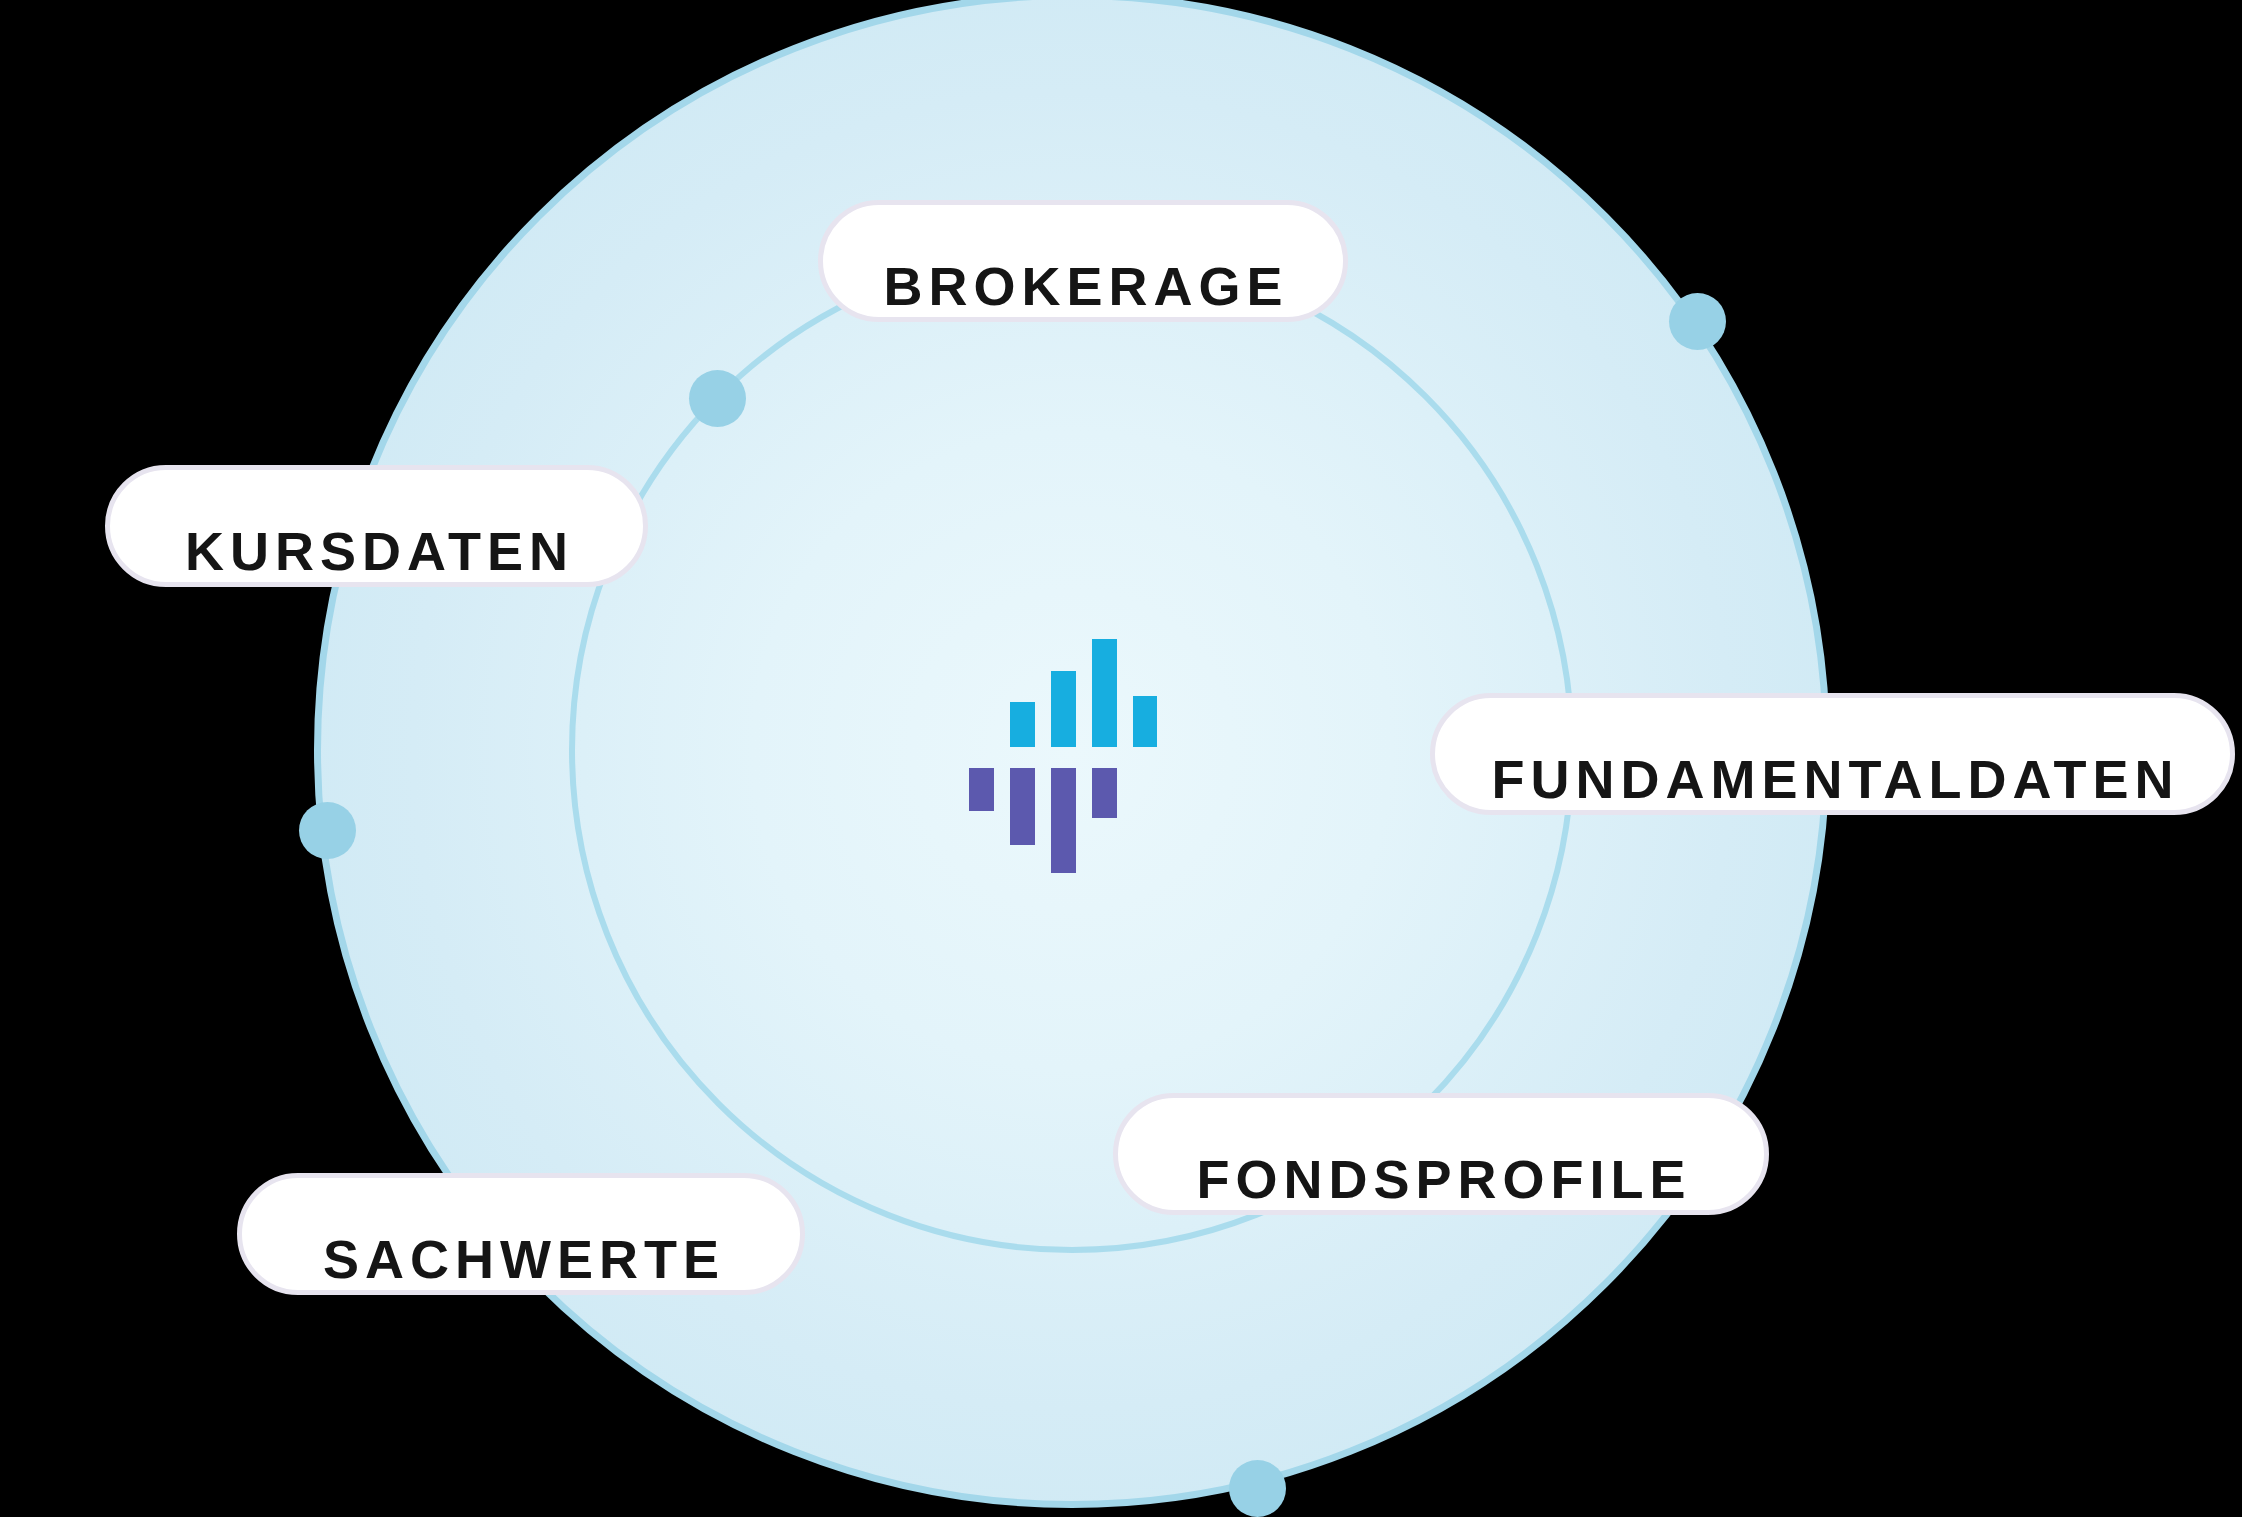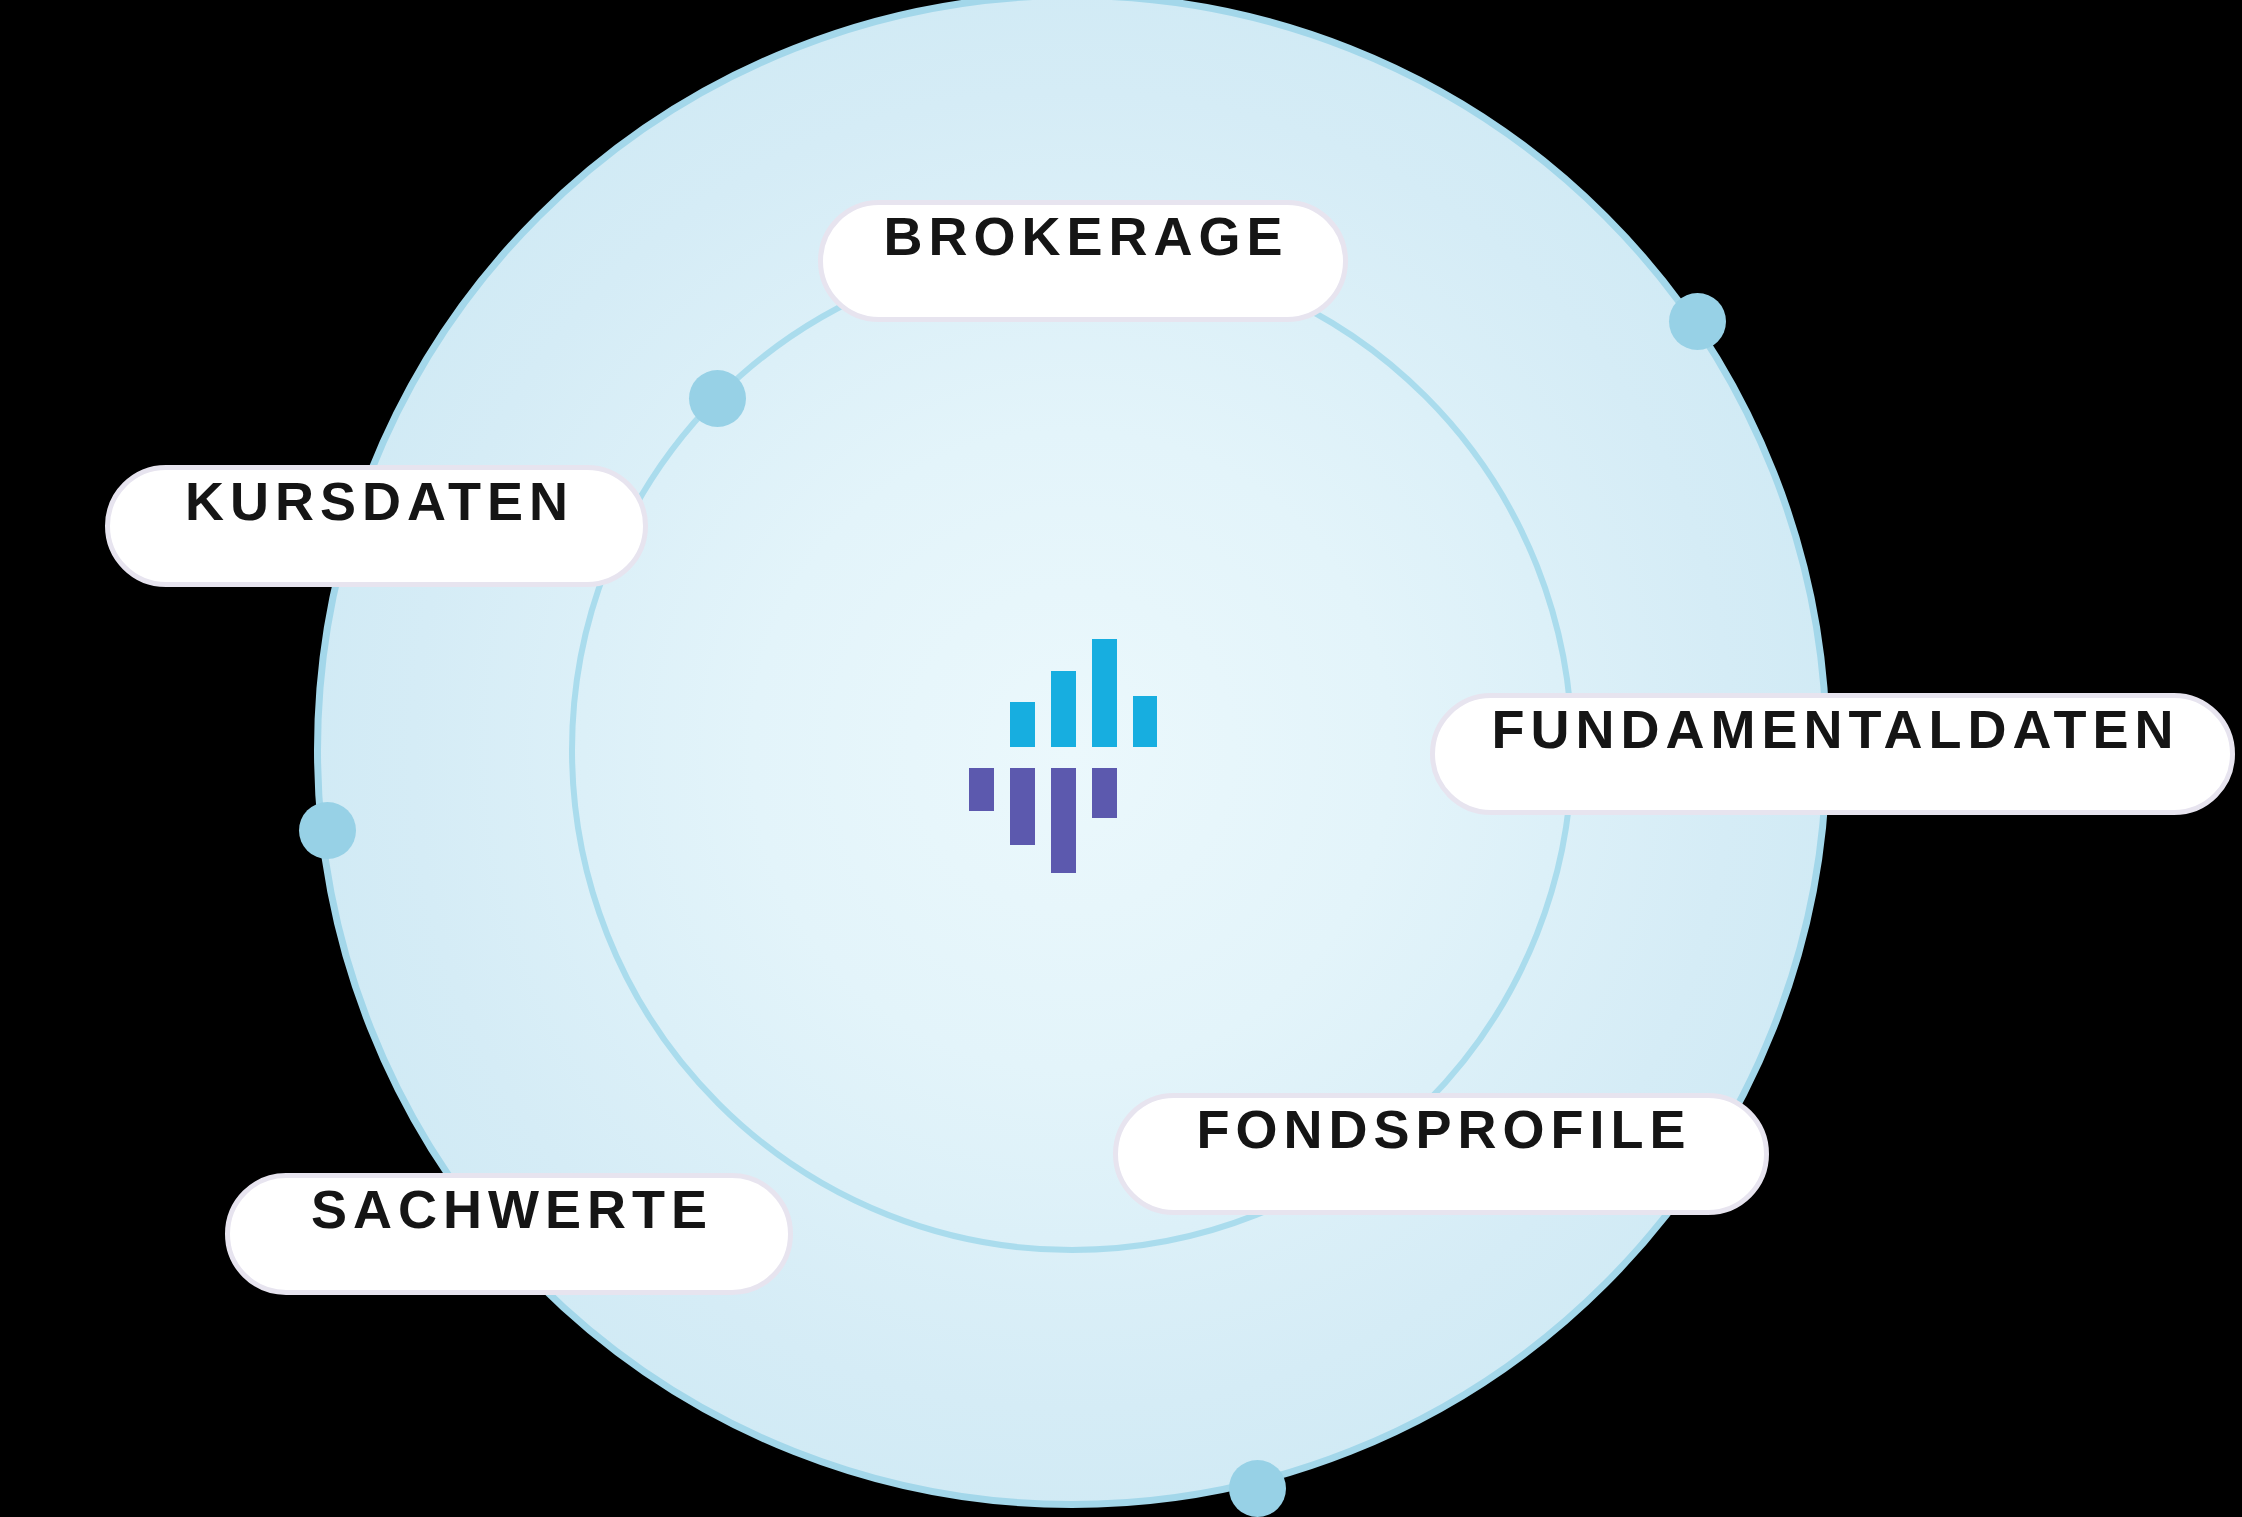--- a/index.html
+++ b/index.html
@@ -81,38 +81,38 @@
   .bar.p3 { left: 82px;  top: 129px; height: 105px; }
   .bar.p4 { left: 123px; top: 129px; height: 50px;  }
   
   .pill {
     position: absolute;
     box-sizing: border-box;
     background: #FFFFFF;
     border: 5px solid #E7E4EF;
     border-radius: 61px;
     display: flex;
-    align-items: flex-start;
+    align-items: flex-end;
     justify-content: center;
     z-index: 4;
     height: 122px;
   }
   .pill span {
     font-size: 54px;
     font-weight: 700;
     color: #151515;
     letter-spacing: 6px;
     padding-left: 6px;
     white-space: nowrap;
   }
   .pill-brokerage        { left: 818px;  top: 200px;  width: 530px; }
   .pill-kursdaten        { left: 105px;  top: 465px;  width: 543px; }
   .pill-fundamentaldaten { left: 1430px; top: 693px;  width: 805px; }
   .pill-fondsprofile     { left: 1113px; top: 1093px; width: 656px; }
-  .pill-sachwerte        { left: 225px;  top: 1173px; width: 568px; }
+  .pill-sachwerte        { left: 237px;  top: 1173px; width: 568px; }
 </style>
 </head>
 <body>
 
 <div class="stage">
 
   <div class="outer-circle"></div>
   <div class="inner-circle"></div>
 
   <div class="dot dot-inner-tl"></div>

